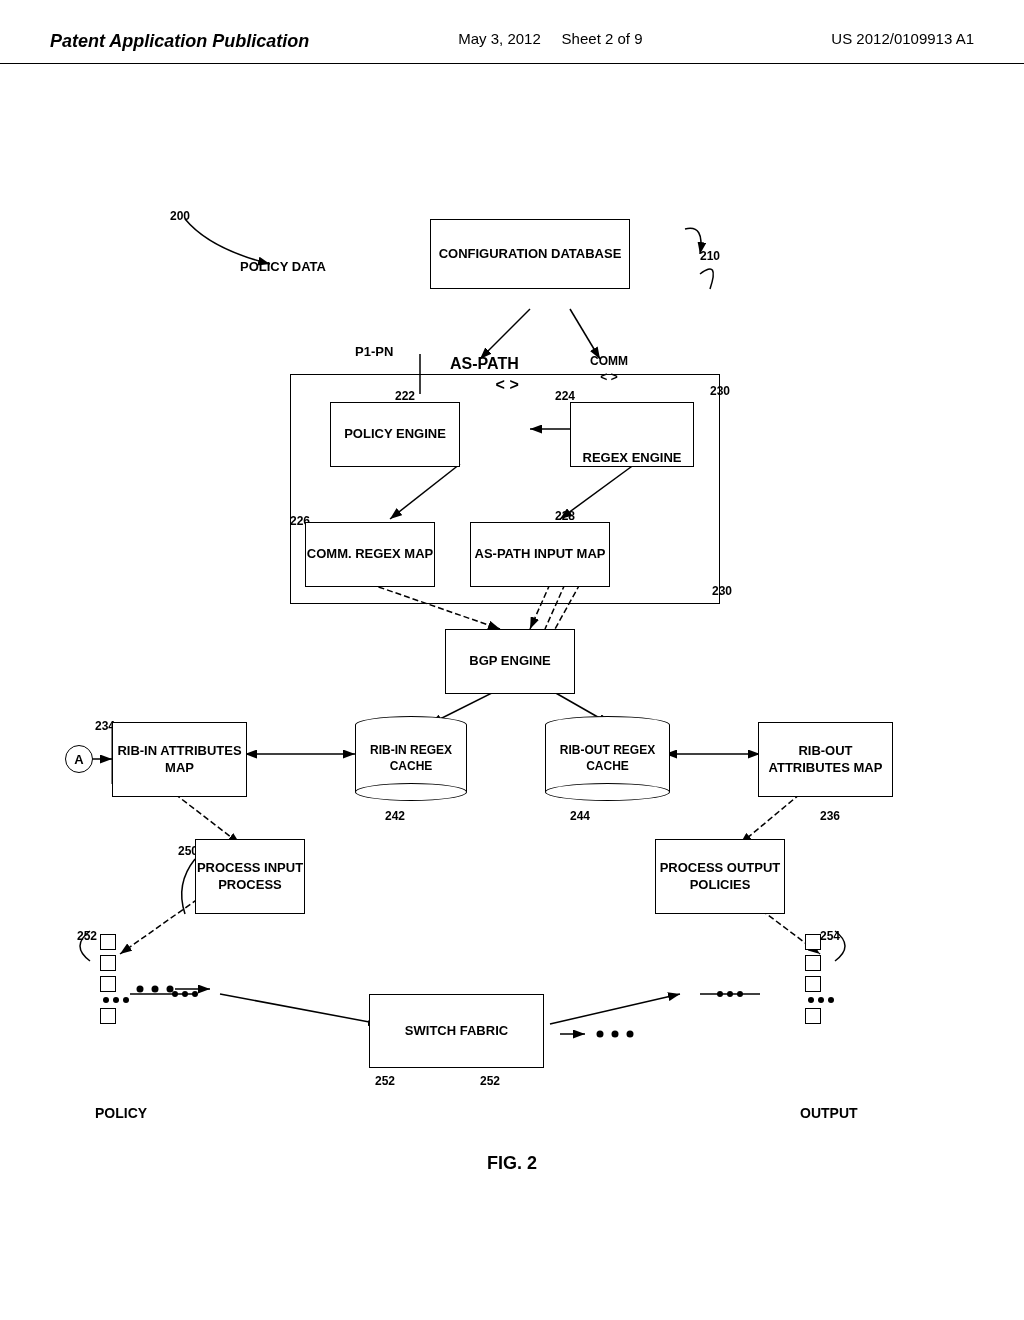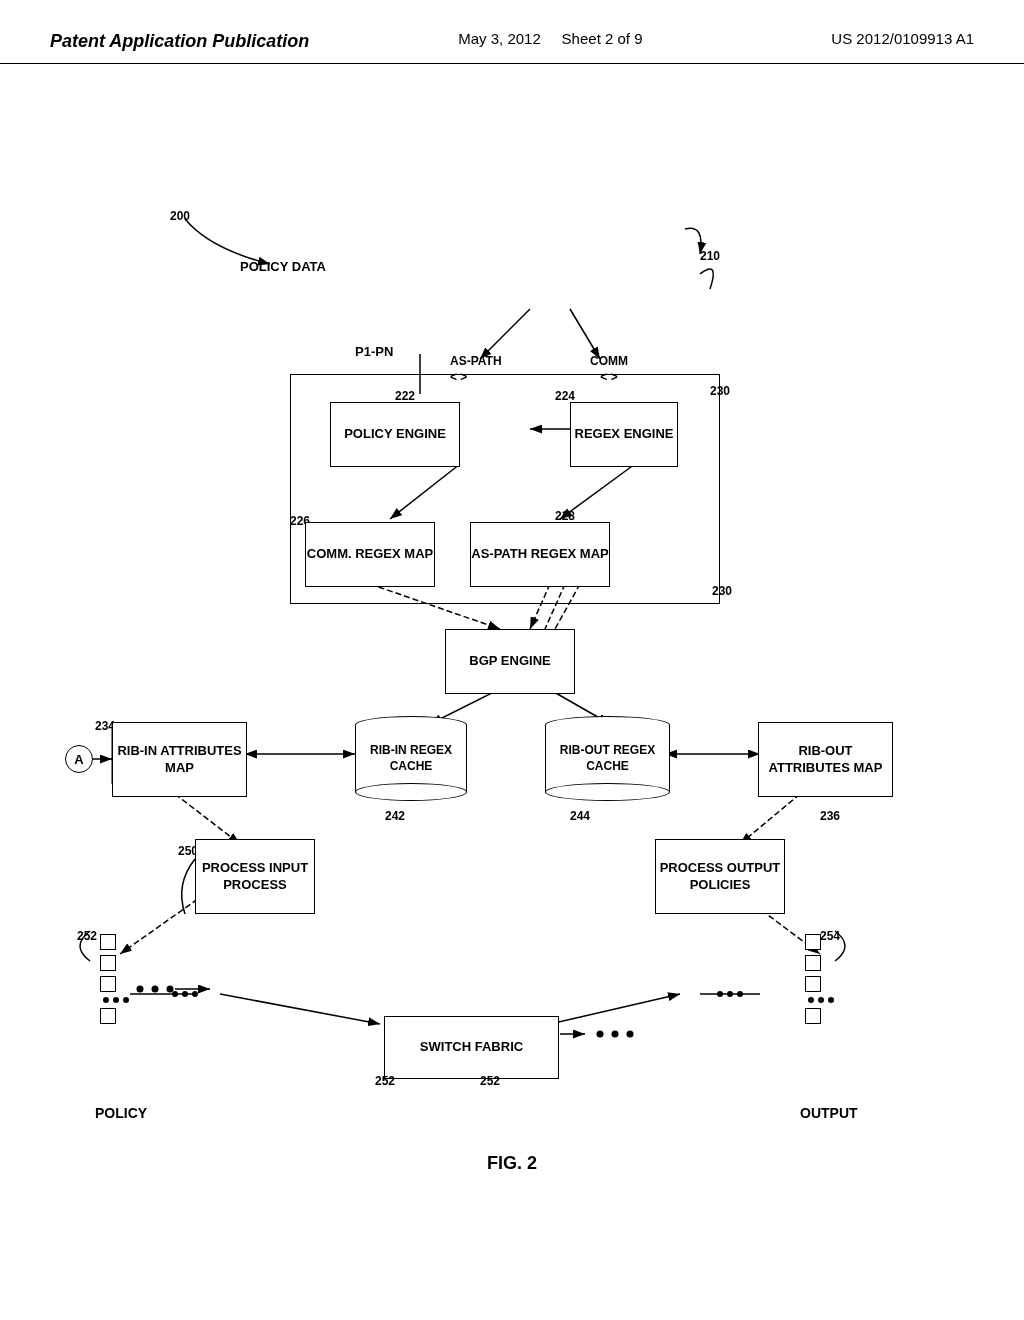--- a/index.html
+++ b/index.html
@@ -255,68 +255,72 @@
 
   </svg>
 
   <div class="label-bold" style="left:170px; top:145px;">200</div>
 
   <div class="label-bold" style="left:240px; top:195px; font-size:13px;">
     <span>POLICY
 DATA</span>
   </div>
 
+  <div class="box" style="left:430px; top:155px; width:200px; height:70px;">
+    <span>CONFIGURATION
+DATABASE</span>
+  </div>
 
   <div class="label-bold" style="left:700px; top:185px;">210</div>
 
   <svg style="position:absolute;left:635px;top:155px;width:80px;height:60px;pointer-events:none;">
     <path d="M 50,10 Q 70,5 65,35" stroke="#000" stroke-width="1.5" fill="none" marker-end="url(#arrowhead)"></path>
   </svg>
 
   <div class="label-bold" style="left:355px; top:280px; font-size:13px;">
     <span>P1-PN</span>
   </div>
 
-  <div class="label-bold" style="left:450px; top:290px; font-size:12px; text-align:left;">
+  <div class="label-bold" style="left:450px; top:290px; font-size:16px; text-align:right;">
     AS-PATH<br>&lt; &gt;
   </div>
 
   <div class="label-bold" style="left:590px; top:290px; font-size:12px; text-align:center;">
     COMM<br>&lt; &gt;
   </div>
 
   <div class="label-bold" style="left:710px; top:320px;">230</div>
 
   <div class="outer-box-230" style="left:290px; top:310px; width:430px; height:230px;"></div>
 
   <div class="label-bold" style="left:395px; top:325px;">222</div>
 
   <div class="box" style="left:330px; top:338px; width:130px; height:65px;align-items:center;">
     <span>POLICY
 ENGINE</span>
   </div>
 
   <div class="label-bold" style="left:555px; top:325px;">224</div>
 
-  <div class="box" style="left:570px; top:338px; width:108px; height:65px;">
+  <div class="box" style="left:570px; top:338px; width:124px; height:65px;align-items:flex-end;">
     <span>REGEX
 ENGINE</span>
   </div>
 
   <div class="label-bold" style="left:290px; top:450px;">226</div>
 
   <div class="box" style="left:305px; top:458px; width:130px; height:65px;">
     <span>COMM. REGEX
 MAP</span>
   </div>
 
   <div class="label-bold" style="left:555px; top:445px;">228</div>
 
   <div class="box" style="left:470px; top:458px; width:140px; height:65px;">
-    <span>AS-PATH REGEX
+    <span>AS-PATH INPUT
 MAP</span>
   </div>
 
   <div class="label-bold" style="left:712px; top:520px;">230</div>
 
   <div class="box" style="left:445px; top:565px; width:130px; height:65px;">
     <span>BGP
 ENGINE</span>
   </div>
 
@@ -361,21 +365,21 @@
   <div class="box" style="left:758px; top:658px; width:135px; height:75px;">
     <span>RIB-OUT
 ATTRIBUTES
 MAP</span>
   </div>
 
   <div class="label-bold" style="left:820px; top:745px;">236</div>
 
   <div class="label-bold" style="left:178px; top:780px;">250</div>
 
-  <div class="box" style="left:195px; top:775px; width:120px; height:75px;justify-content:flex-end;">
+  <div class="box" style="left:195px; top:775px; width:110px; height:75px;justify-content:flex-end;">
     <span>PROCESS
 INPUT
 PROCESS</span>
   </div>
 
   <div class="box" style="left:655px; top:775px; width:130px; height:75px;">
     <span>PROCESS
 OUTPUT
 POLICIES</span>
   </div>
@@ -400,21 +404,21 @@
     </div>
   </div>
 
   <svg style="position:absolute;left:120px;top:910px;width:100px;height:30px;pointer-events:none;">
     <circle cx="20" cy="15" r="3.5" fill="#000"></circle>
     <circle cx="35" cy="15" r="3.5" fill="#000"></circle>
     <circle cx="50" cy="15" r="3.5" fill="#000"></circle>
     <line x1="55" y1="15" x2="90" y2="15" stroke="#000" stroke-width="1.5" marker-end="url(#arrowhead)"></line>
   </svg>
 
-  <div class="box" style="left:384px; top:930px; width:175px; height:63px;margin-top:22px;">
+  <div class="box" style="left:369px; top:930px; width:175px; height:74px;">
     <span>SWITCH
 FABRIC</span>
   </div>
 
   <svg style="position:absolute;left:555px;top:955px;width:100px;height:30px;pointer-events:none;">
     <line x1="5" y1="15" x2="30" y2="15" stroke="#000" stroke-width="1.5" marker-end="url(#arrowhead)"></line>
     <circle cx="45" cy="15" r="3.5" fill="#000"></circle>
     <circle cx="60" cy="15" r="3.5" fill="#000"></circle>
     <circle cx="75" cy="15" r="3.5" fill="#000"></circle>
   </svg>

